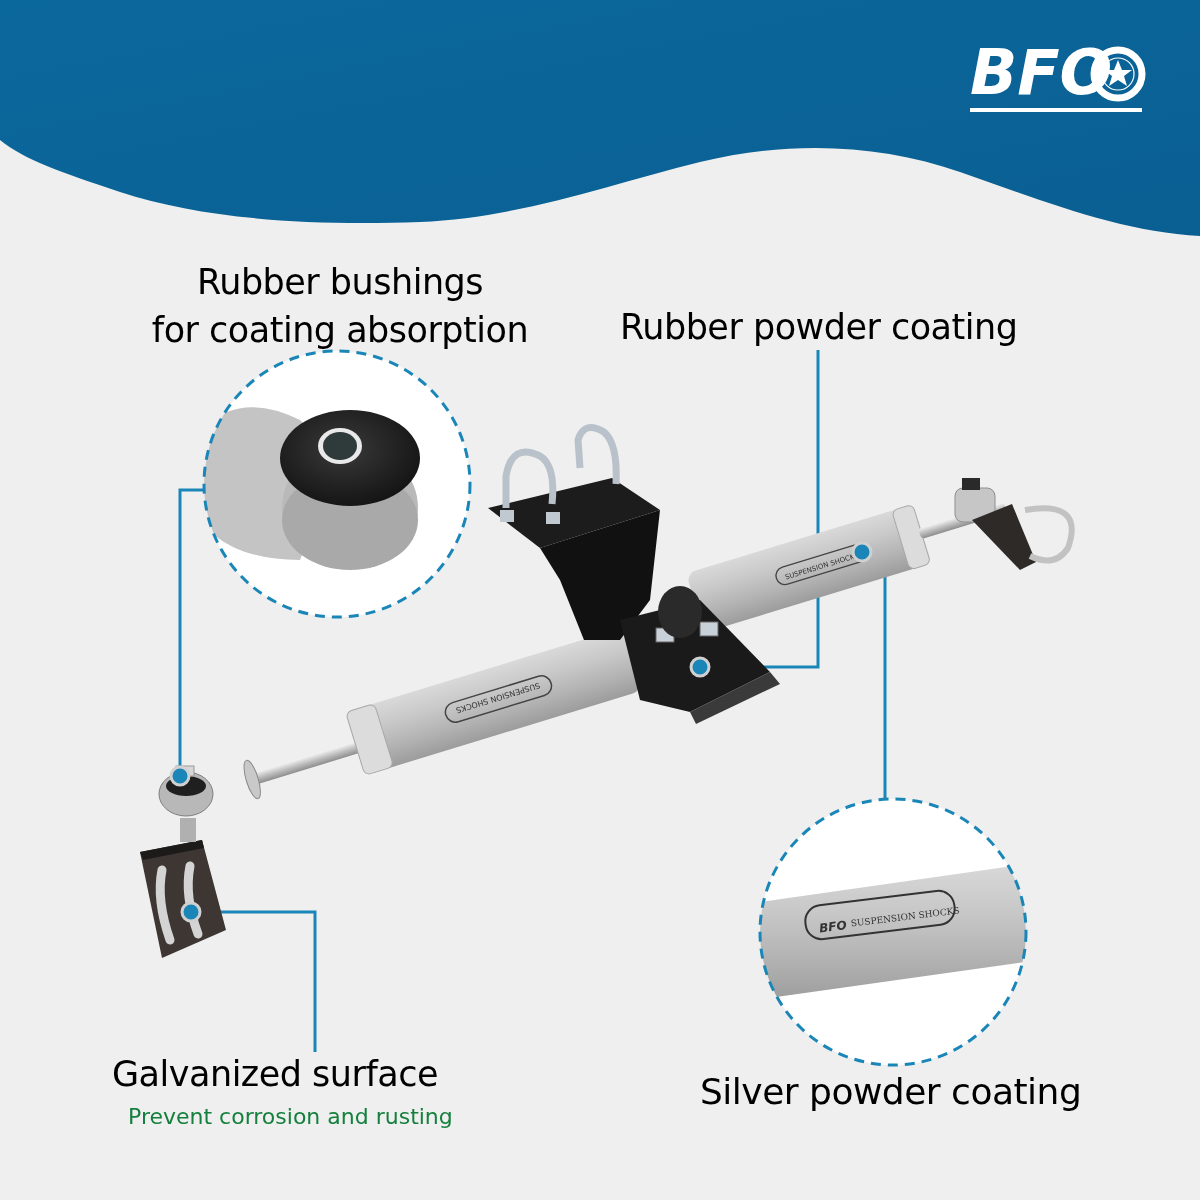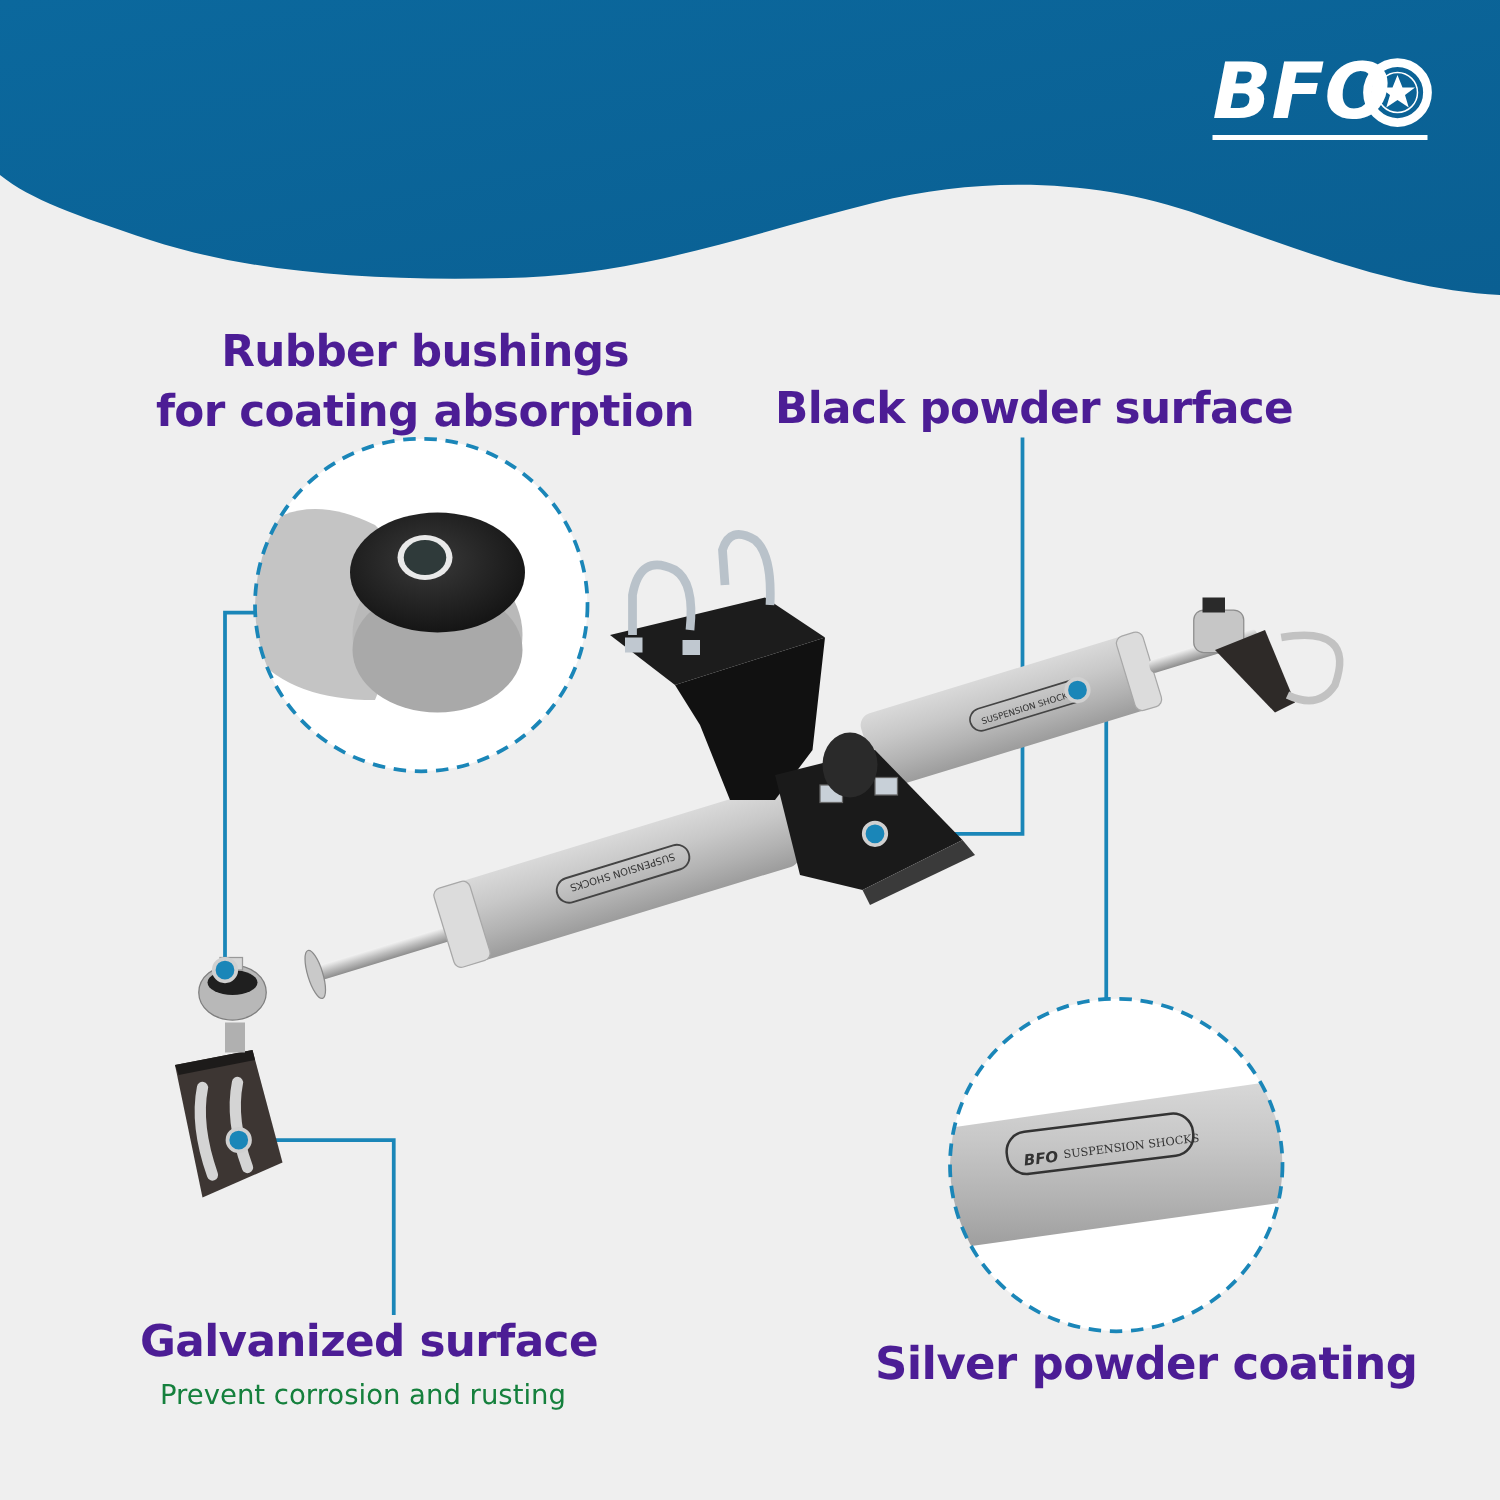--- a/index.html
+++ b/index.html
@@ -1,19 +1,19 @@
 <!DOCTYPE html>
 <html><head>
 <meta charset="utf-8">
 <style>
   html, body { margin: 0; padding: 0; }
   body { width: 1200px; height: 1200px; position: relative; overflow: hidden; background: #efefef; font-family: "DejaVu Sans", sans-serif; }
   .wave { position: absolute; left: 0; top: 0; width: 1200px; height: 260px; }
   .logo { position: absolute; left: 968px; top: 34px; width: 180px; height: 82px; }
-  .headline { position: absolute; color: #4c1d95; font-weight: bold; font-family: "DejaVu Sans", sans-serif; letter-spacing: -0.5px; white-space: nowrap; }
+  .headline { position: absolute; color: #000000; font-weight: normal; font-family: "DejaVu Sans", sans-serif; letter-spacing: -0.5px; white-space: nowrap; }
   .h-rubber { left: 110px; top: 258px; width: 460px; text-align: center; font-size: 35px; line-height: 48px; }
   .h-black { left: 620px; top: 303px; font-size: 35px; line-height: 48px; }
   .h-galv { left: 112px; top: 1050px; font-size: 35px; line-height: 48px; }
   .h-silver { left: 700px; top: 1068px; font-size: 36px; line-height: 48px; }
   .sub { position: absolute; left: 128px; top: 1104px; font-size: 22px; color: #15803d; font-family: "DejaVu Sans", sans-serif; white-space: nowrap; }
   .product { position: absolute; left: 0; top: 0; width: 1200px; height: 1200px; }
 </style>
 </head>
 <body>
 
@@ -34,21 +34,21 @@
     <circle cx="150" cy="40" r="16" fill="none" stroke="#ffffff" stroke-width="1.2"></circle>
     <polygon points="150,26 154,36 164,36 156,42 159,52 150,46 141,52 144,42 136,36 146,36" fill="#ffffff"></polygon>
   </g>
   <rect x="2" y="74" width="172" height="4" fill="#ffffff"></rect>
 </svg>
 
 <div class="headline h-rubber">
   <div>Rubber bushings</div>
   <div>for coating absorption</div>
 </div>
-<div class="headline h-black">Black powder surface</div>
+<div class="headline h-black">Rubber powder coating</div>
 <div class="headline h-galv">Galvanized surface</div>
 <div class="sub">Prevent corrosion and rusting</div>
 <div class="headline h-silver">Silver powder coating</div>
 
 <svg class="product" viewBox="0 0 1200 1200">
   <defs>
     <linearGradient id="tube" x1="0" y1="0" x2="0" y2="1">
       <stop offset="0" stop-color="#d9d9d9"></stop>
       <stop offset="0.35" stop-color="#c8c8c8"></stop>
       <stop offset="0.7" stop-color="#b2b2b2"></stop>

